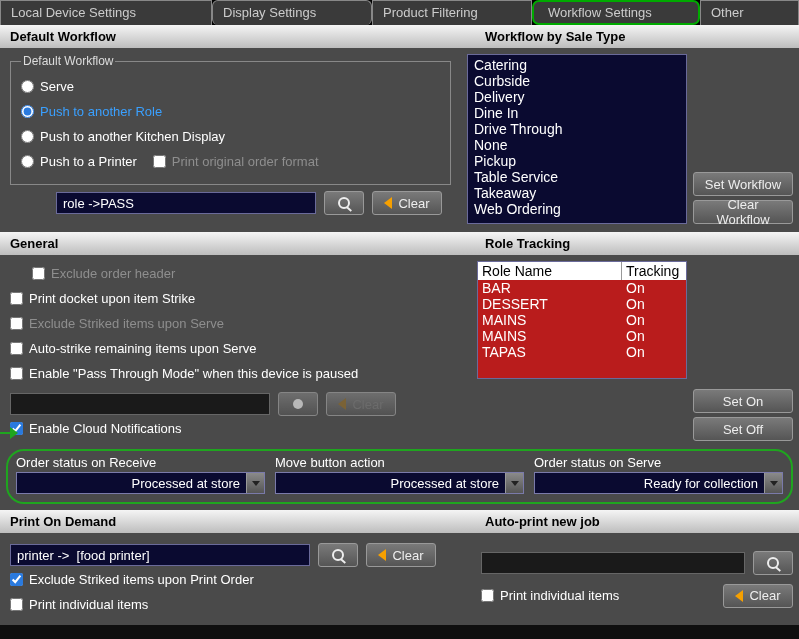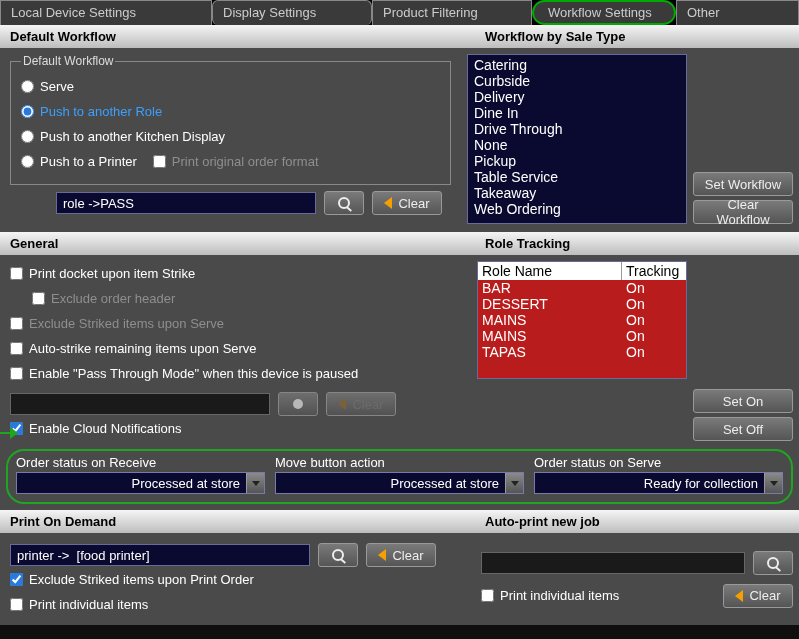--- a/index.html
+++ b/index.html
@@ -5,21 +5,21 @@
   * { box-sizing: border-box; margin: 0; padding: 0; font-family: Arial, sans-serif; }
   body { background: #0f0f0f; color: #fff; width: 799px; height: 639px; overflow: hidden; font-size: 12px; }
 
   
   .tabs { display: flex; background: #000; }
   .tab { padding: 4px 10px; border: 1px solid #888; border-bottom: none; background: #3a3a3a; color: #ccc; font-size: 13px; white-space: nowrap; cursor: pointer; }
   .tab.active { border: 2px solid #0a0; border-radius: 14px; padding: 3px 14px; }
   .tab:nth-child(1){ width: 212px; }
   .tab:nth-child(2){ width: 160px; border-radius: 6px; }
   .tab:nth-child(3){ width: 160px; }
-  .tab:nth-child(4){ width: 144px; }
+  .tab:nth-child(4){ width: 168px; border-radius: 7px; }
   .tab:nth-child(5){ flex: 1; }
 
   .section-headers { display: flex; background: linear-gradient(#f5f5f5,#bdbdbd); color: #000; font-weight: bold; font-size: 13px; }
   .section-headers .hl, .section-headers .hr { padding: 4px 10px; }
   .hl { width: 475px; }
   .hr { flex: 1; }
 
   .row-body { display: flex; background: #4a4a4a; }
   .col-left { width: 475px; padding: 6px 10px 8px 10px; position: relative; }
   .col-right { flex: 1; padding: 6px 6px 8px 6px; display: flex; gap: 6px; }
@@ -159,27 +159,27 @@
 </div>
 
 <div class="section-headers">
   <div class="hl">General</div>
   <div class="hr">Role Tracking</div>
 </div>
 
 <div class="row-body" style="flex-direction:column;">
  <div style="display:flex;">
   <div class="col-left" style="position:relative;">
+    <div class="check-line indent">
+      <input type="checkbox" style="">
+      <span class="disabled-text">Exclude order header</span>
+    </div>
     <div class="check-line">
       <input type="checkbox" style="">
       <span>Print docket upon item Strike</span>
-    </div>
-    <div class="check-line indent">
-      <input type="checkbox" style="">
-      <span class="disabled-text">Exclude order header</span>
     </div>
     <div class="check-line">
       <input type="checkbox" style="">
       <span class="disabled-text">Exclude Striked items upon Serve</span>
     </div>
     <div class="check-line">
       <input type="checkbox" style="">
       <span>Auto-strike remaining items upon Serve</span>
     </div>
     <div class="check-line">

